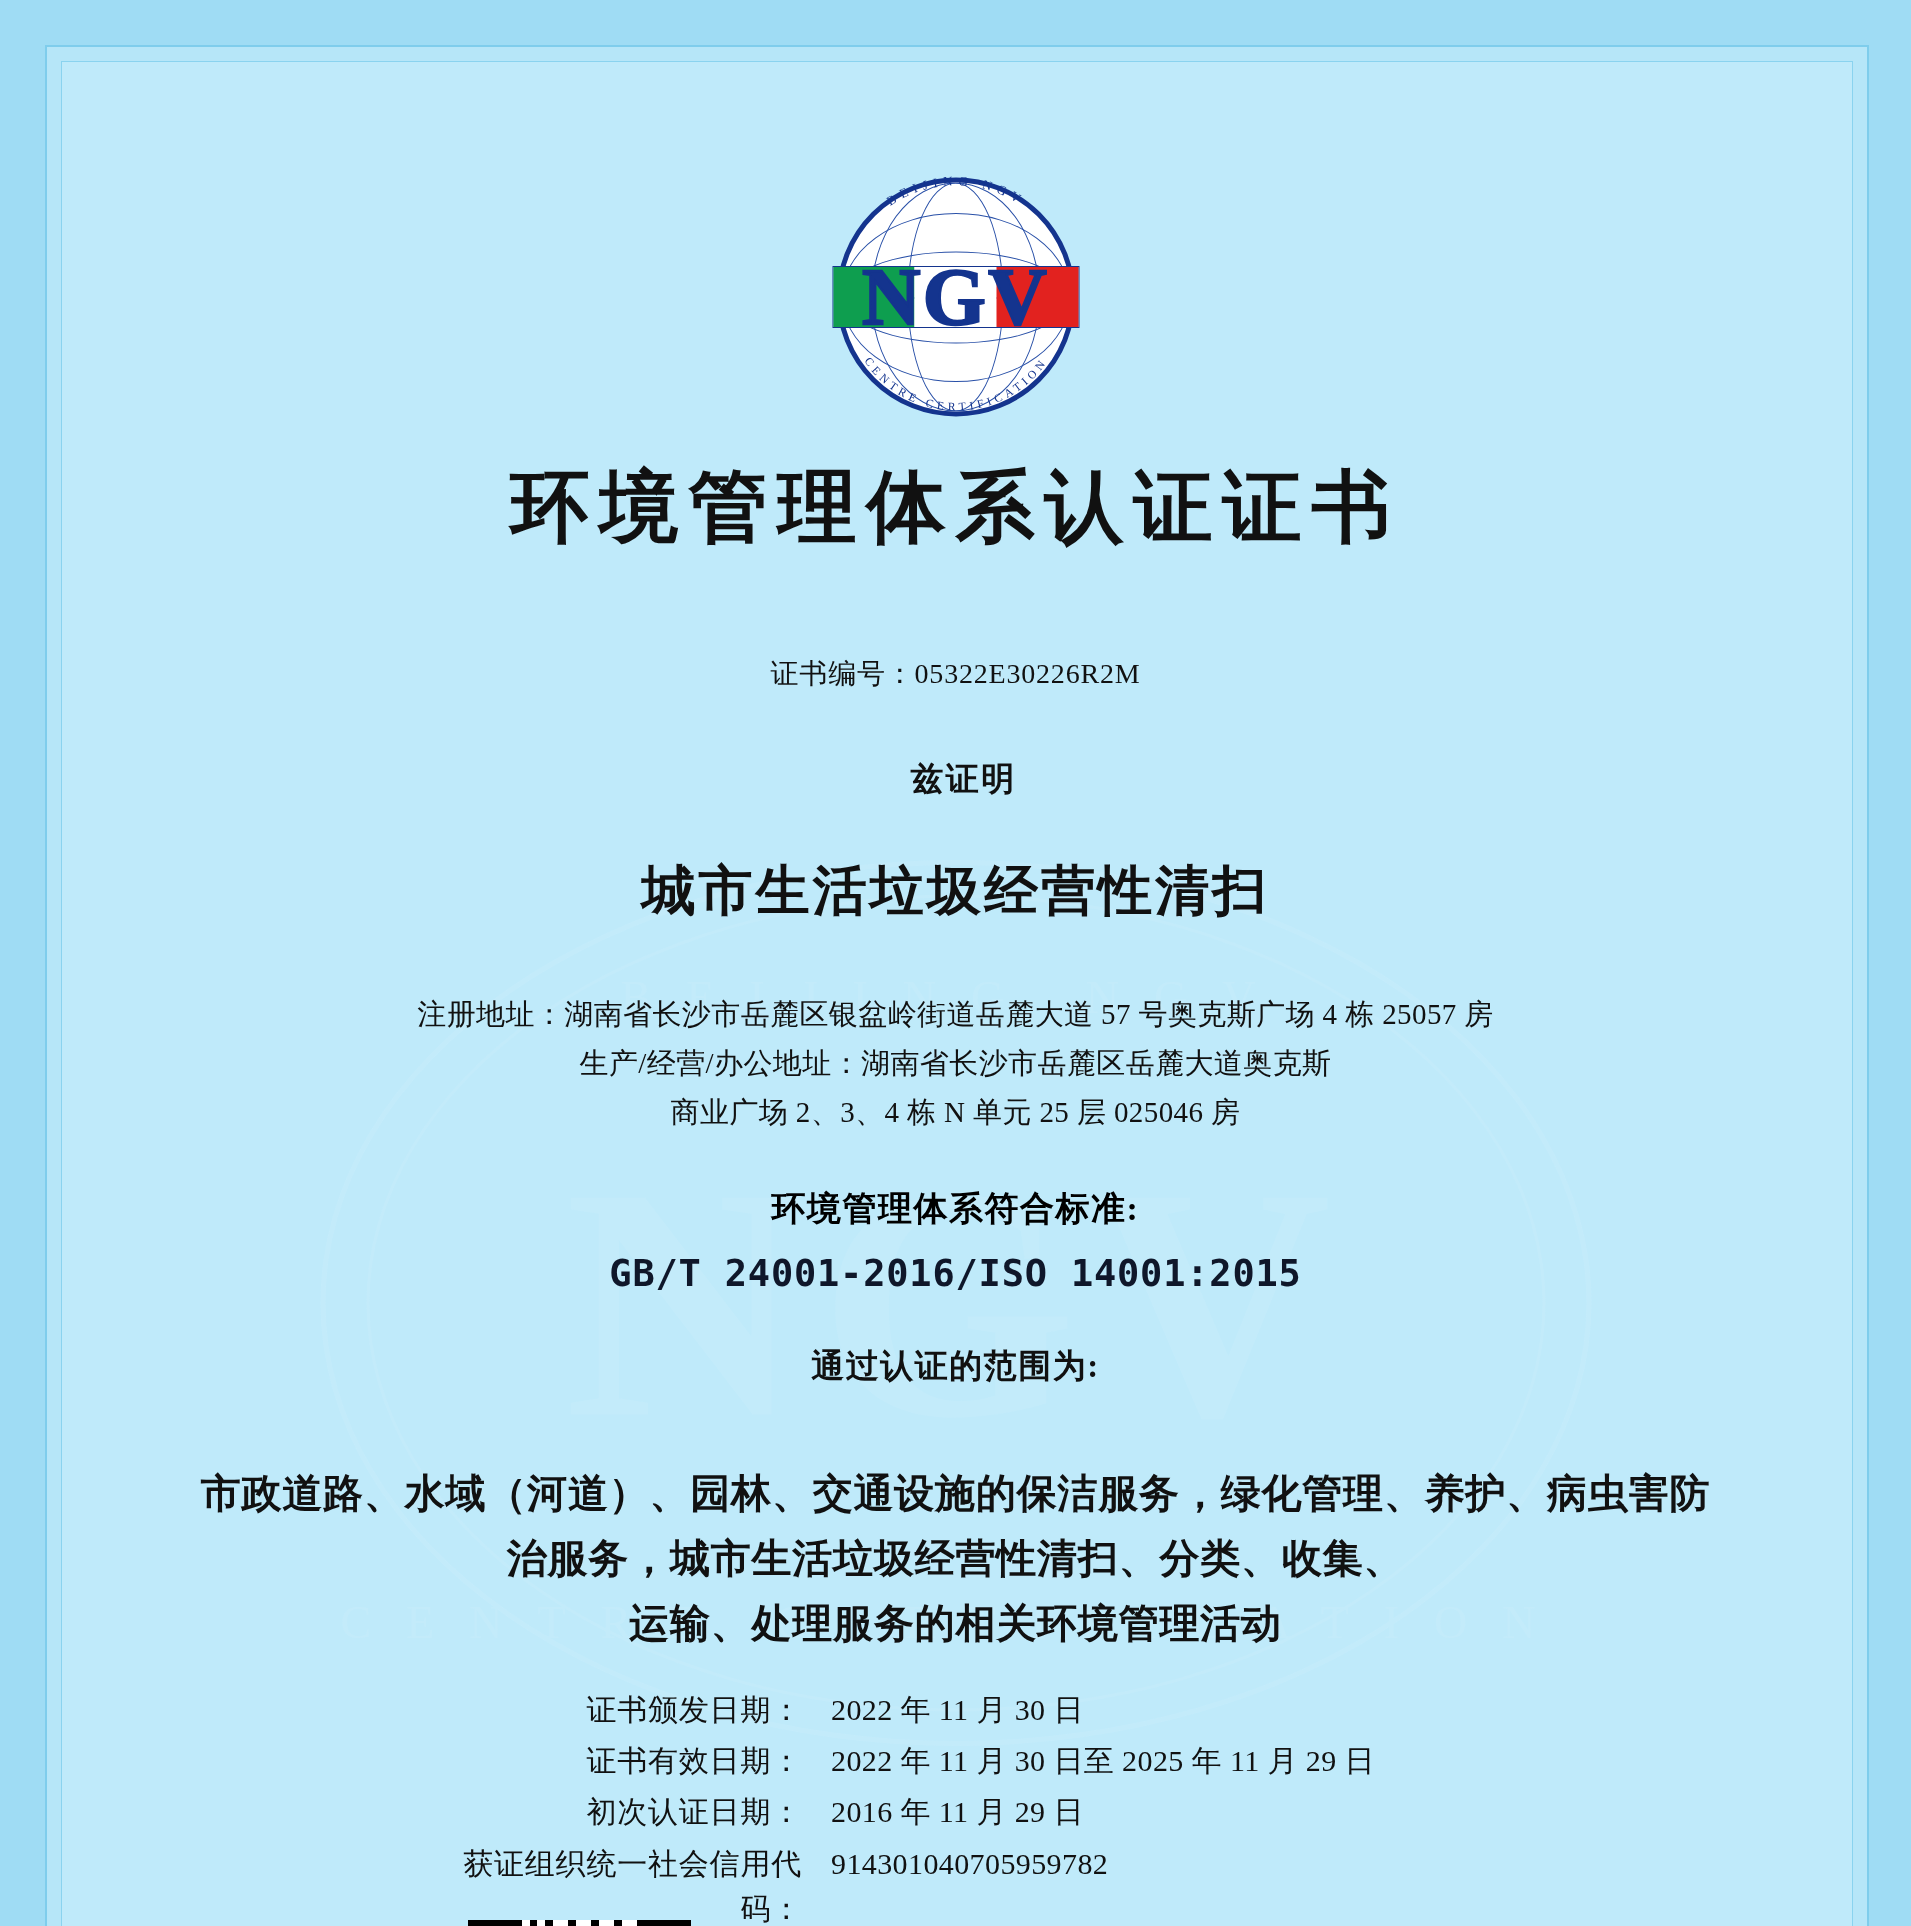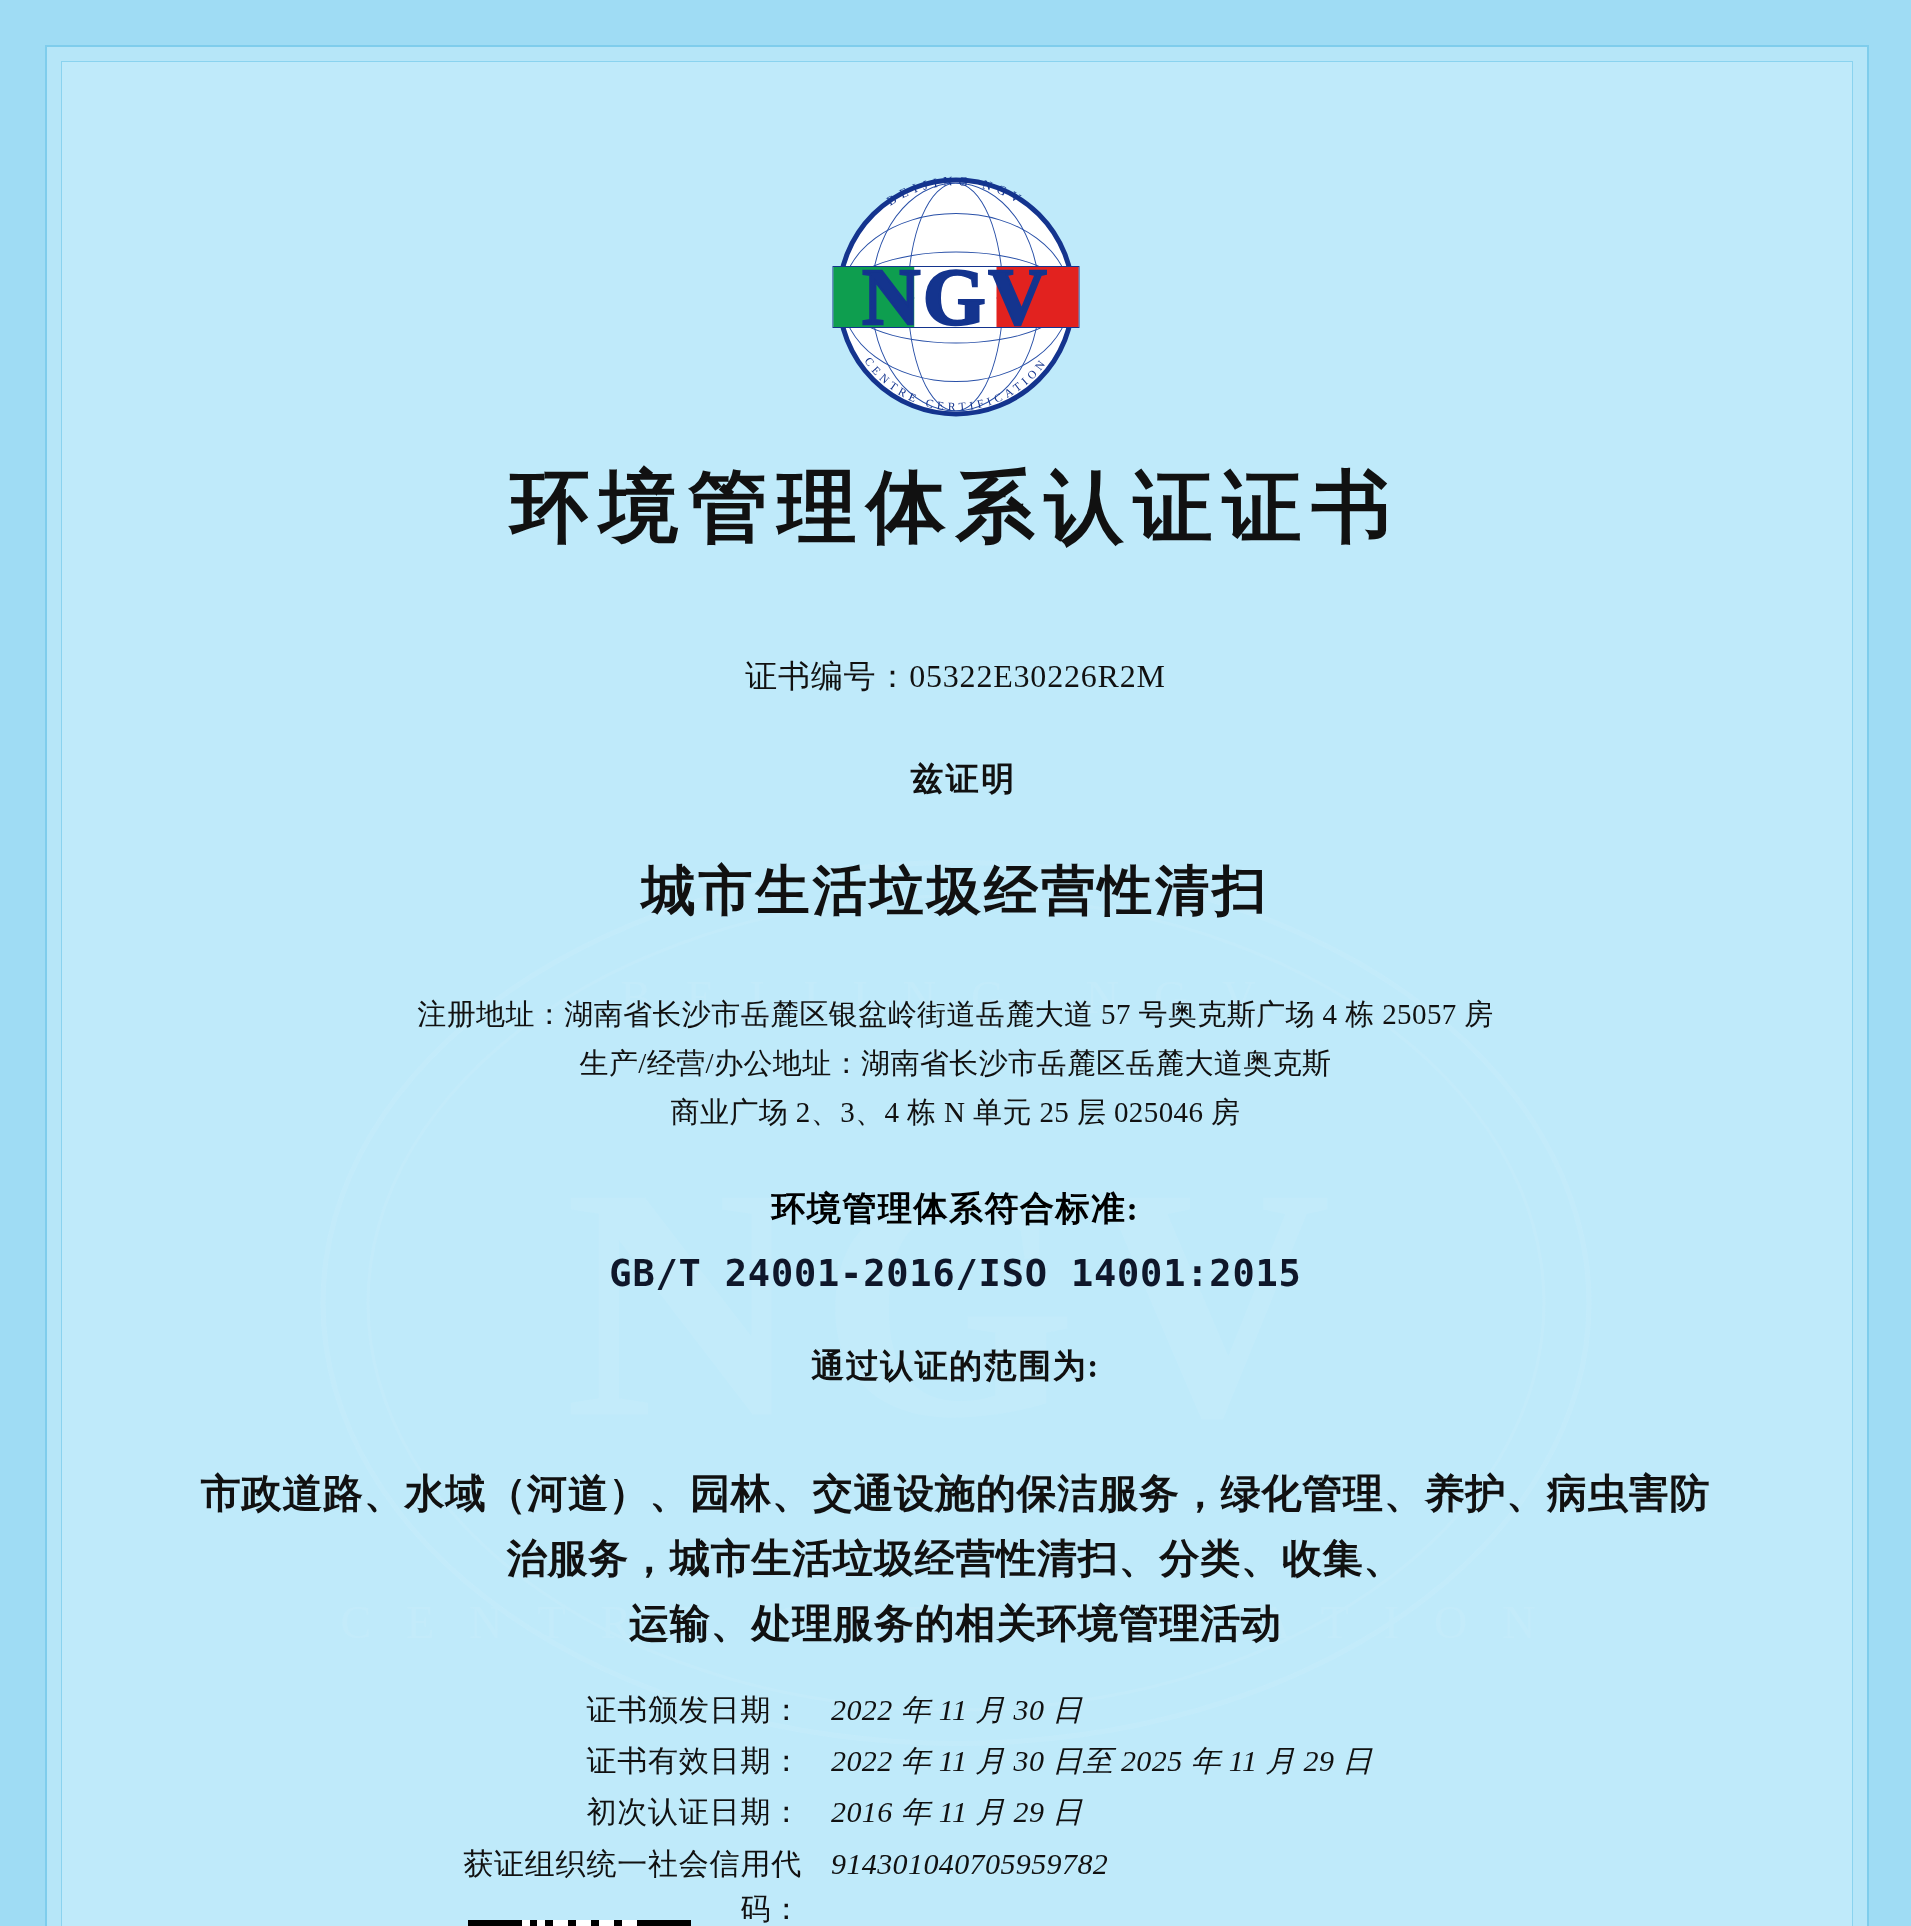--- a/index.html
+++ b/index.html
@@ -174,21 +174,21 @@
     font-weight: bold;
     font-size: 79px;
     letter-spacing: 10px;
     color: #111111;
   }
   .cert-no {
     position: absolute;
     left: 0; right: 0;
     top: 655px;
     text-align: center;
-    font-size: 32px;
+    font-size: 28px;
     letter-spacing: 0.8px;
     color: #111;
   }
   .hereby {
     position: absolute;
     left: 0; right: 0;
     top: 757px;
     text-align: center;
     font-size: 33px;
     font-weight: bold;
@@ -280,21 +280,20 @@
     margin-bottom: 6.2px;
   }
   .date-label {
     width: 347px;
     text-align: right;
     letter-spacing: 0.8px;
   }
   .date-value {
     margin-left: 29px;
     letter-spacing: 0.4px;
-    font-style: italic;
   }
 
   
   .qr {
     position: absolute;
     left: 468px;
     top: 1920px;
     width: 223px;
     height: 223px;
     background: #ffffff;

